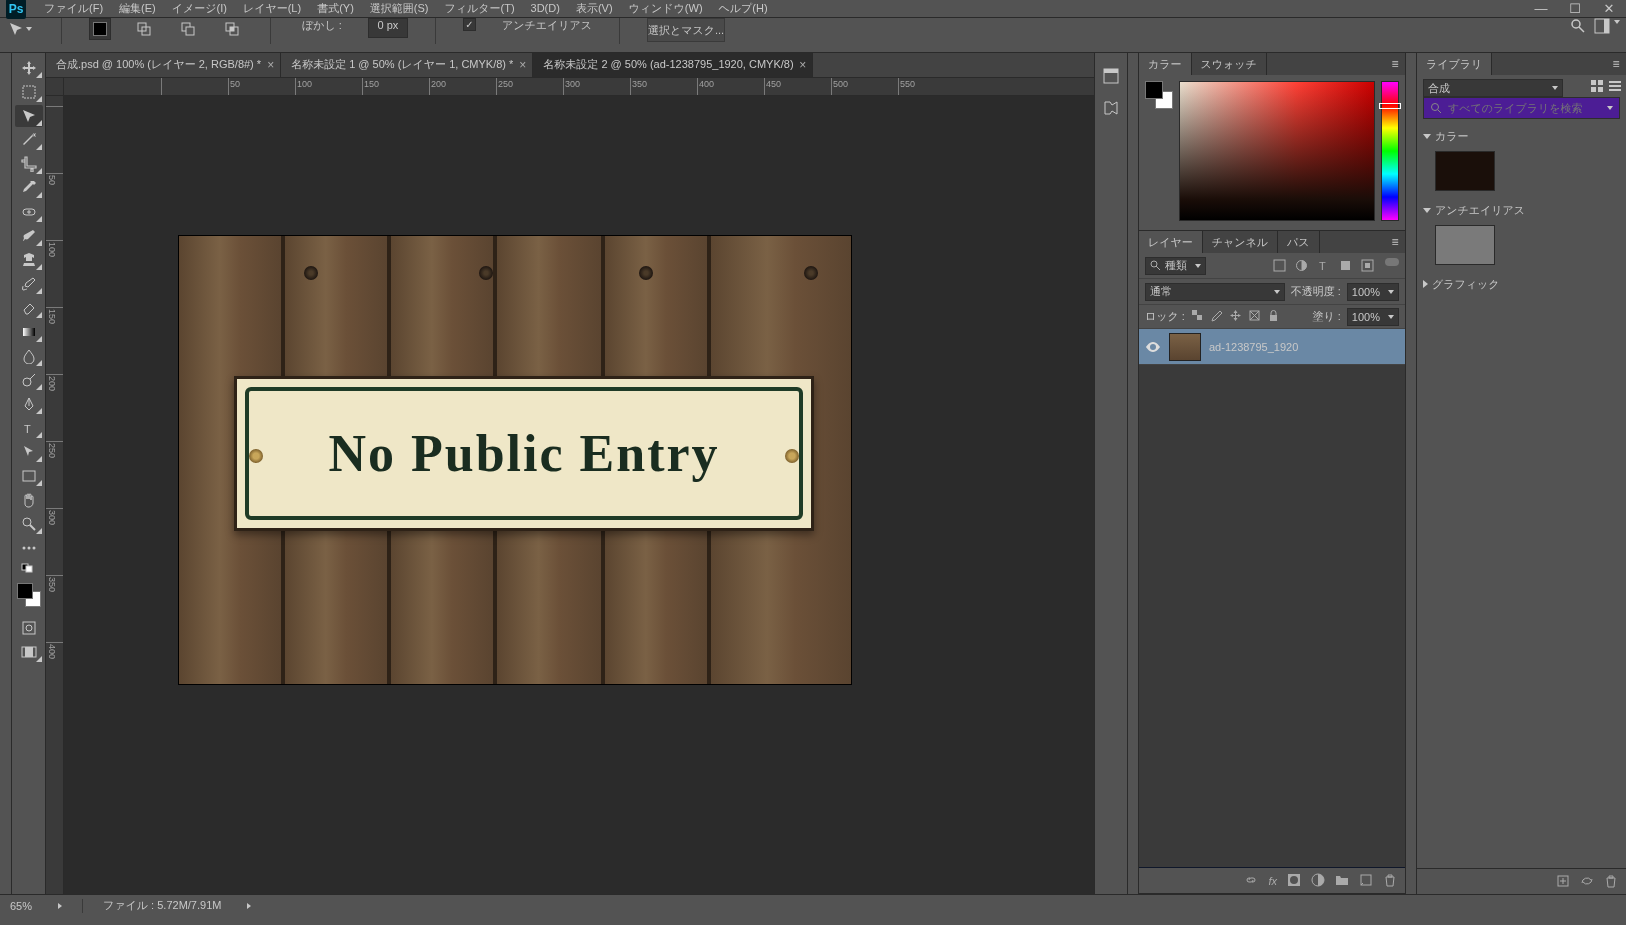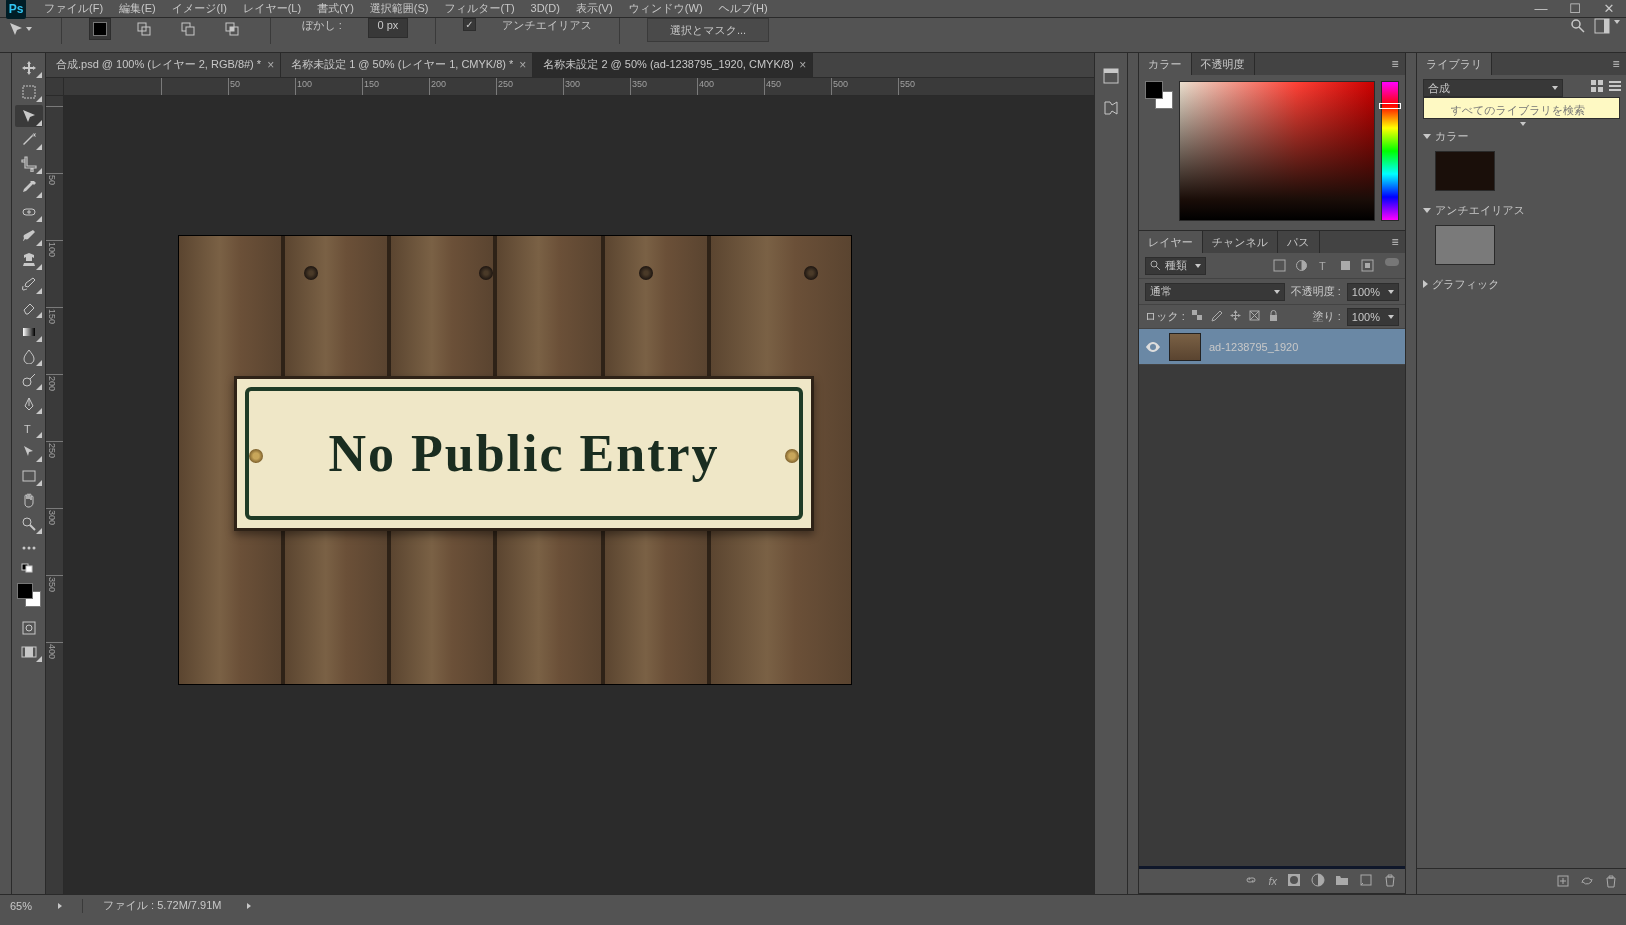--- a/index.html
+++ b/index.html
@@ -19,21 +19,21 @@
 .drop-tri { width:0; height:0; border-left:3px solid transparent; border-right:3px solid transparent; border-top:4px solid #c8c8c8; margin-left:2px; }
 .vsep { width:1px; height:26px; background:#3a3a3a; margin:0 5px; }
 .swatch-btn { width:22px; height:22px; background:#383838; border:1px solid #2d2d2d; display:flex; align-items:center; justify-content:center; }
 .swatch-fill { width:14px; height:14px; background:#000; border:1px solid #777; }
 .icon-btn { width:22px; height:22px; display:flex; align-items:center; justify-content:center; border:1px solid transparent; }
 .icon-btn svg { width:14px; height:14px; fill:#c8c8c8; }
 .opt-label { margin:0 4px; }
 .opt-input { width:40px; height:20px; background:#383838; border:1px solid #2d2d2d; text-align:center; }
 .chk { width:13px; height:13px; background:#383838; border:1px solid #2d2d2d; margin-right:4px; display:inline-flex; align-items:center; justify-content:center; }
 .chk::after { content:"✓"; font-size:10px; color:#c8c8c8; }
-.btn-like { height:24px; padding:0 22px; display:flex; align-items:center; border:1px solid #3a3a3a; background:#4a4a4a; }
+.btn-like { height:24px; padding:0 0; display:flex; align-items:center; border:1px solid #3a3a3a; background:#4a4a4a; }
 .optbar-right { margin-left:auto; display:flex; gap:8px; align-items:center; }
 .search-icon svg, .frame-icon svg { width:16px; height:16px; fill:#c8c8c8; }
 
 
 .workspace { display:flex; height:calc(925px - 27px - 35px - 22px); }
 
 
 .tool-handle { width:12px; background:#535353; border-right:1px solid #2a2a2a; }
 .toolbar { width:34px; background:#535353; border-right:1px solid #2a2a2a; display:flex; flex-direction:column; align-items:center; padding-top:4px; gap:2px; }
 .tool { width:28px; height:22px; display:flex; align-items:center; justify-content:center; position:relative; border-radius:2px; }
@@ -113,26 +113,26 @@
 .toggle-dot { width:14px; height:8px; background:#777; border-radius:4px; margin-left:4px; }
 
 .layer-lock-row { height:24px; display:flex; align-items:center; padding:0 6px; gap:6px; border-bottom:1px solid #434343; }
 .layer-lock-row svg { width:13px; height:13px; fill:#aaa; }
 
 .layer-item { height:36px; background:#6a88a5; display:flex; align-items:center; padding:0 6px; gap:8px; border-bottom:1px solid #434343; }
 .eye { width:16px; height:16px; }
 .eye svg { width:16px; height:16px; fill:#ddd; }
 .thumb { width:32px; height:28px; background:#fff; border:1px solid #222; background-image:linear-gradient(#7a6145,#5a4430); }
 .layer-fill { flex:1; background:#3a3a3a; }
-.layer-bottom-icons { height:26px; display:flex; align-items:center; justify-content:flex-end; gap:10px; padding:12px 8px; border-top:3px solid #0f172a; }
+.layer-bottom-icons { height:26px; display:flex; align-items:center; justify-content:flex-end; gap:10px; padding:12px 8px; border-top:1px solid #0f172a; }
 .layer-bottom-icons svg { width:14px; height:14px; fill:#aaa; }
 
 
 .lib-col { width:210px; background:#535353; border-left:1px solid #2a2a2a; display:flex; flex-direction:column; }
-.lib-search { margin:0 6px 6px; height:22px; background:#fef9c3; border:1px solid #2d2d2d; display:flex; align-items:center; padding:0 6px; gap:6px;flex-direction:column; }
+.lib-search { margin:0 6px 6px; height:22px; background:#4c1d95; border:1px solid #2d2d2d; display:flex; align-items:center; padding:0 6px; gap:6px; }
 .lib-search input { background:transparent; border:none; outline:none; flex:1; color:#888; }
 .section-hdr { height:22px; display:flex; align-items:center; padding:0 6px; gap:4px; }
 .section-hdr .tri-r { width:0; height:0; border-top:4px solid transparent; border-bottom:4px solid transparent; border-left:5px solid #c8c8c8; }
 .section-hdr .tri-d { width:0; height:0; border-left:4px solid transparent; border-right:4px solid transparent; border-top:5px solid #c8c8c8; }
 .big-sw { width:60px; height:40px; background:#1a0f0a; border:1px solid #2a2a2a; margin:4px 10px 8px 18px; }
 .big-sw.grey { background:#7a7a7a; }
 .lib-fill { flex:1; }
 .lib-bottom { height:26px; display:flex; align-items:center; justify-content:flex-end; gap:10px; padding:0 8px; border-top:1px solid #2a2a2a; }
 .lib-bottom svg { width:14px; height:14px; fill:#aaa; }
 .lib-top-icons { position:absolute; right:4px; top:4px; display:flex; gap:4px; }
@@ -457,21 +457,21 @@
           <path d="M3 3h5l2 3 5-3v12l-5-3-2 3H3z" fill="none" stroke="#c8c8c8"></path>
         </svg>
       </div>
   </div>
   <div class="rt-handle"></div>
 
   <div class="panel-col">
     <div class="panel">
       <div class="panel-tabs">
         <div class="ptab active">カラー</div>
-        <div class="ptab">不透明度</div>
+        <div class="ptab">スウォッチ</div>
         <div class="panel-menu">≡</div>
       </div>
       <div class="panel-body color-picker">
         <div class="fgbg-small">
             <div class="b"></div>
             <div class="f"></div>
           </div>
         <div class="spec"></div>
         <div class="hue"></div>
       </div>

